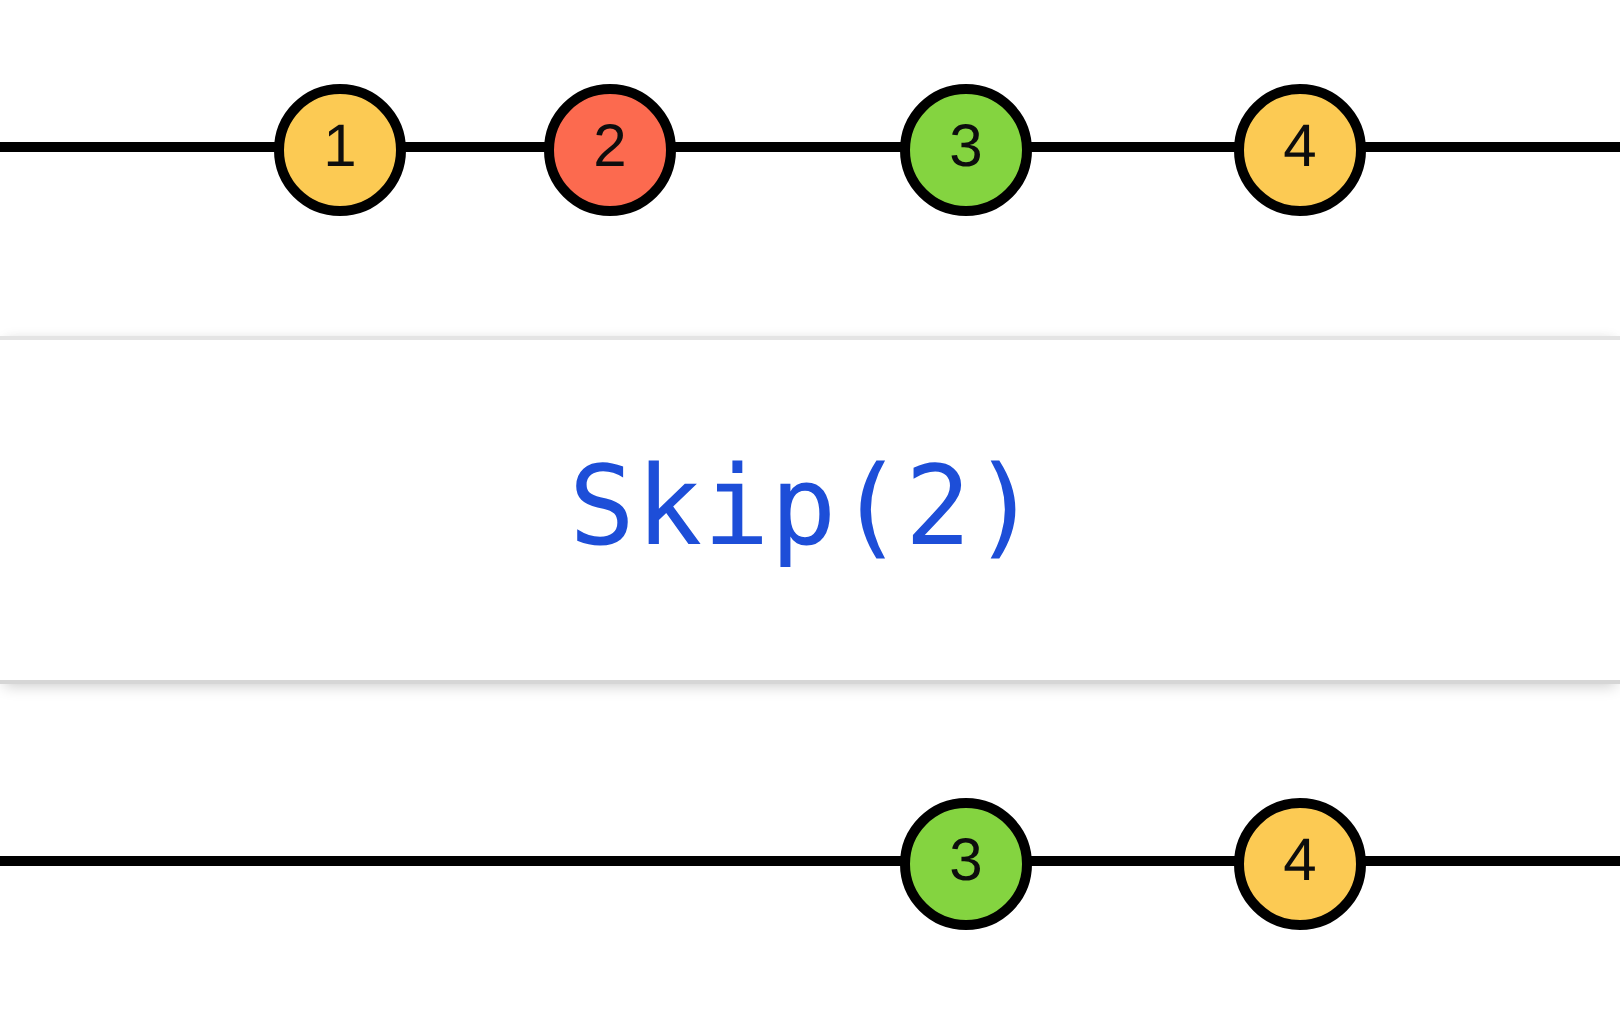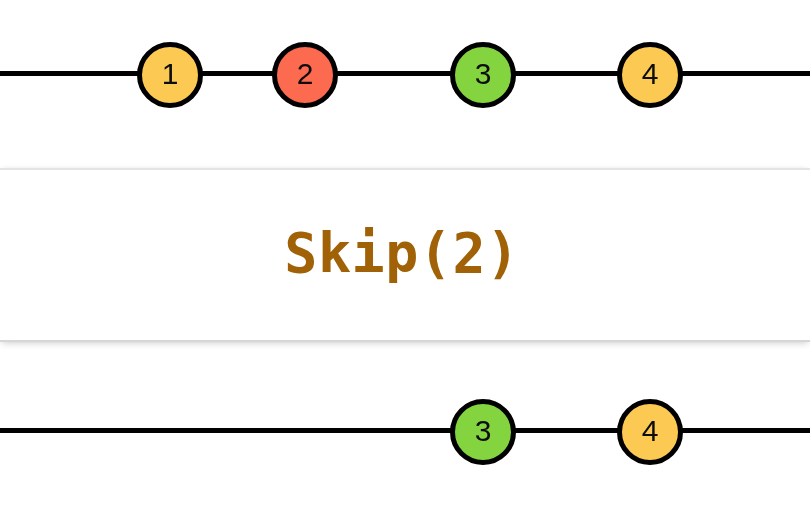--- a/index.html
+++ b/index.html
@@ -81,22 +81,22 @@
     box-sizing: border-box;
     display: flex;
     align-items: center;
     justify-content: center;
     box-shadow: 0 3px 7px -2px rgba(0,0,0,0.20),
                 0 -2px 6px -3px rgba(0,0,0,0.10);
   }
   #operator-label {
     font-family: "DejaVu Sans Mono", "Liberation Mono", monospace;
     font-size: 55px;
-    font-weight: 700;
-    color: #a16207;
+    font-weight: 400;
+    color: #1d4ed8;
     letter-spacing: 0.5px;
     white-space: nowrap;
     user-select: none;
     transform: translate(-3px, -2px);
   }
 </style>
 </head>
 <body>
 
 <div id="diagram-root">

